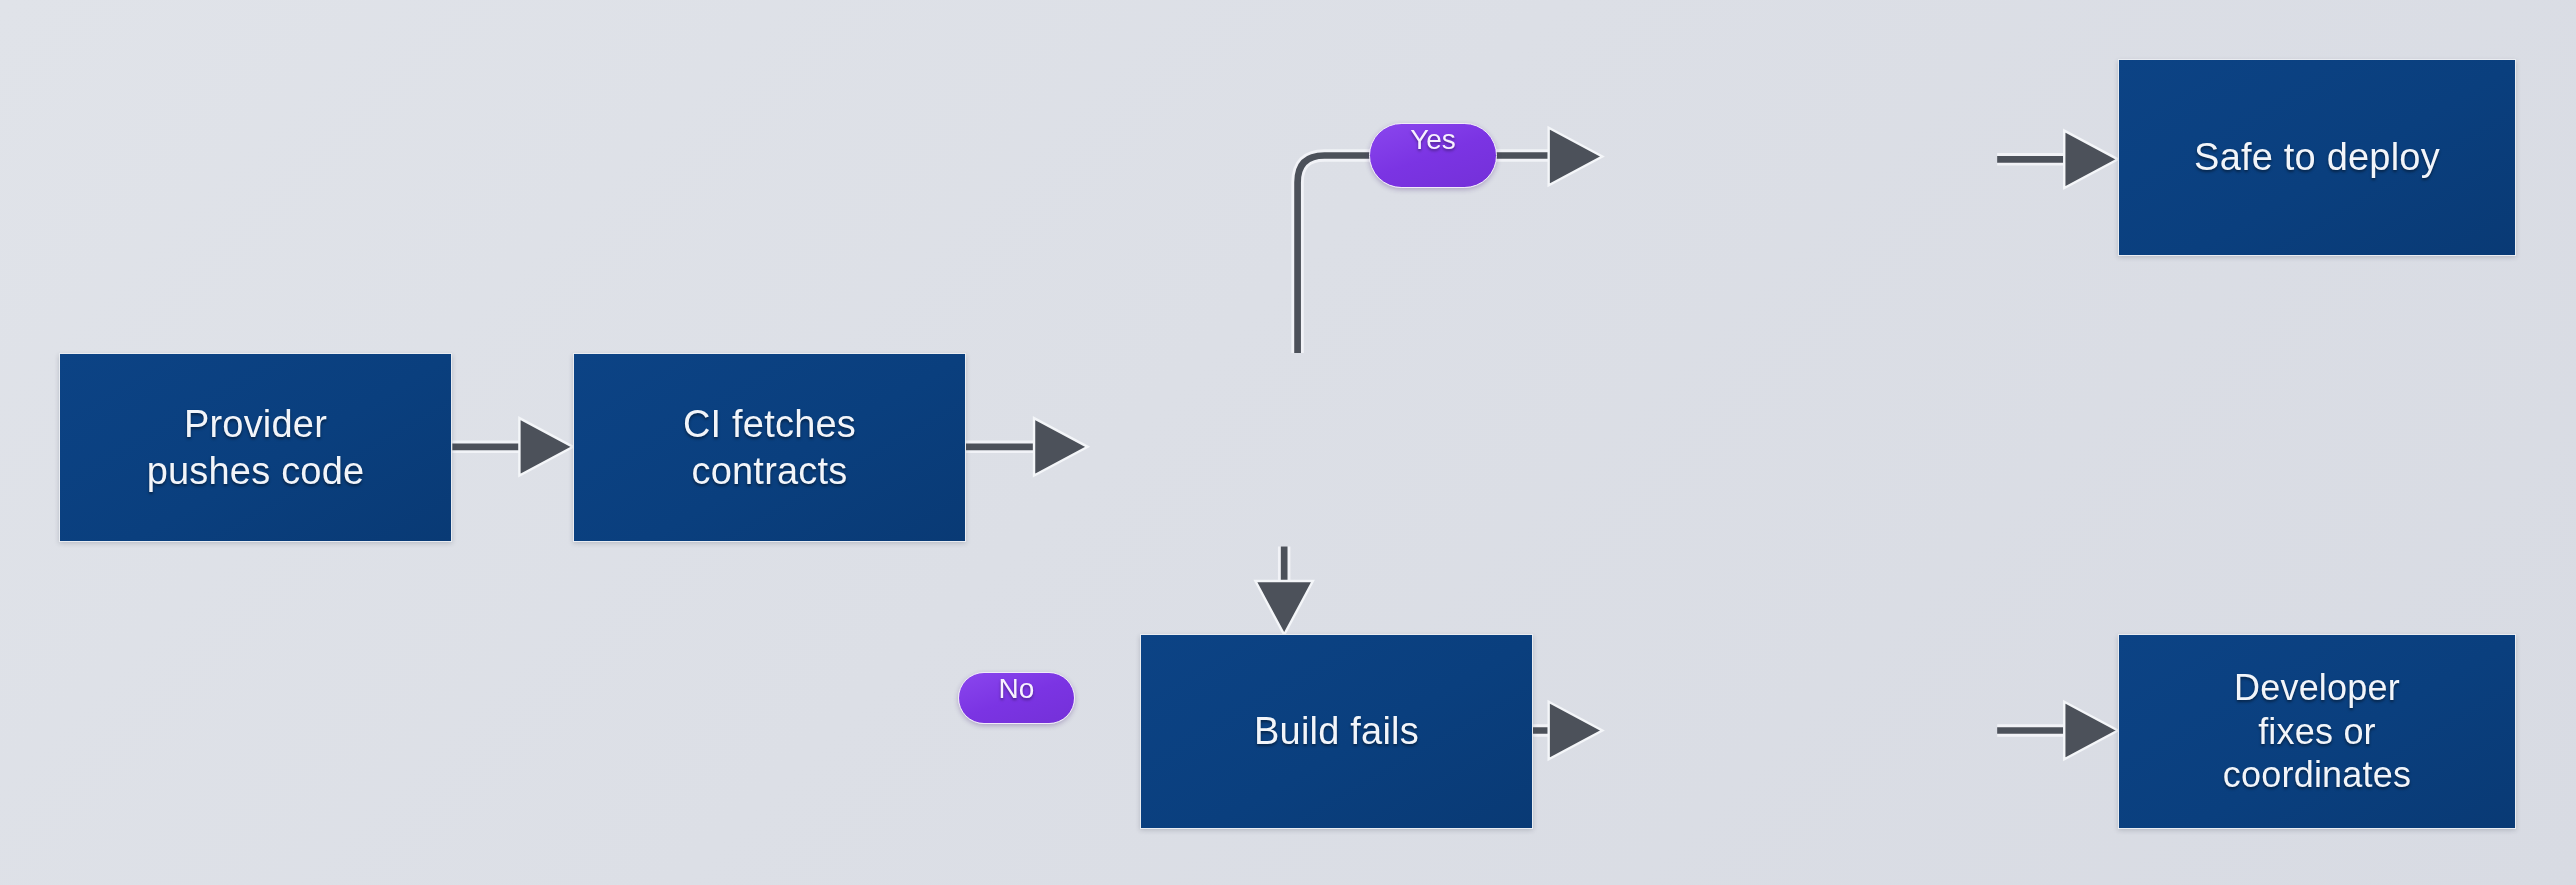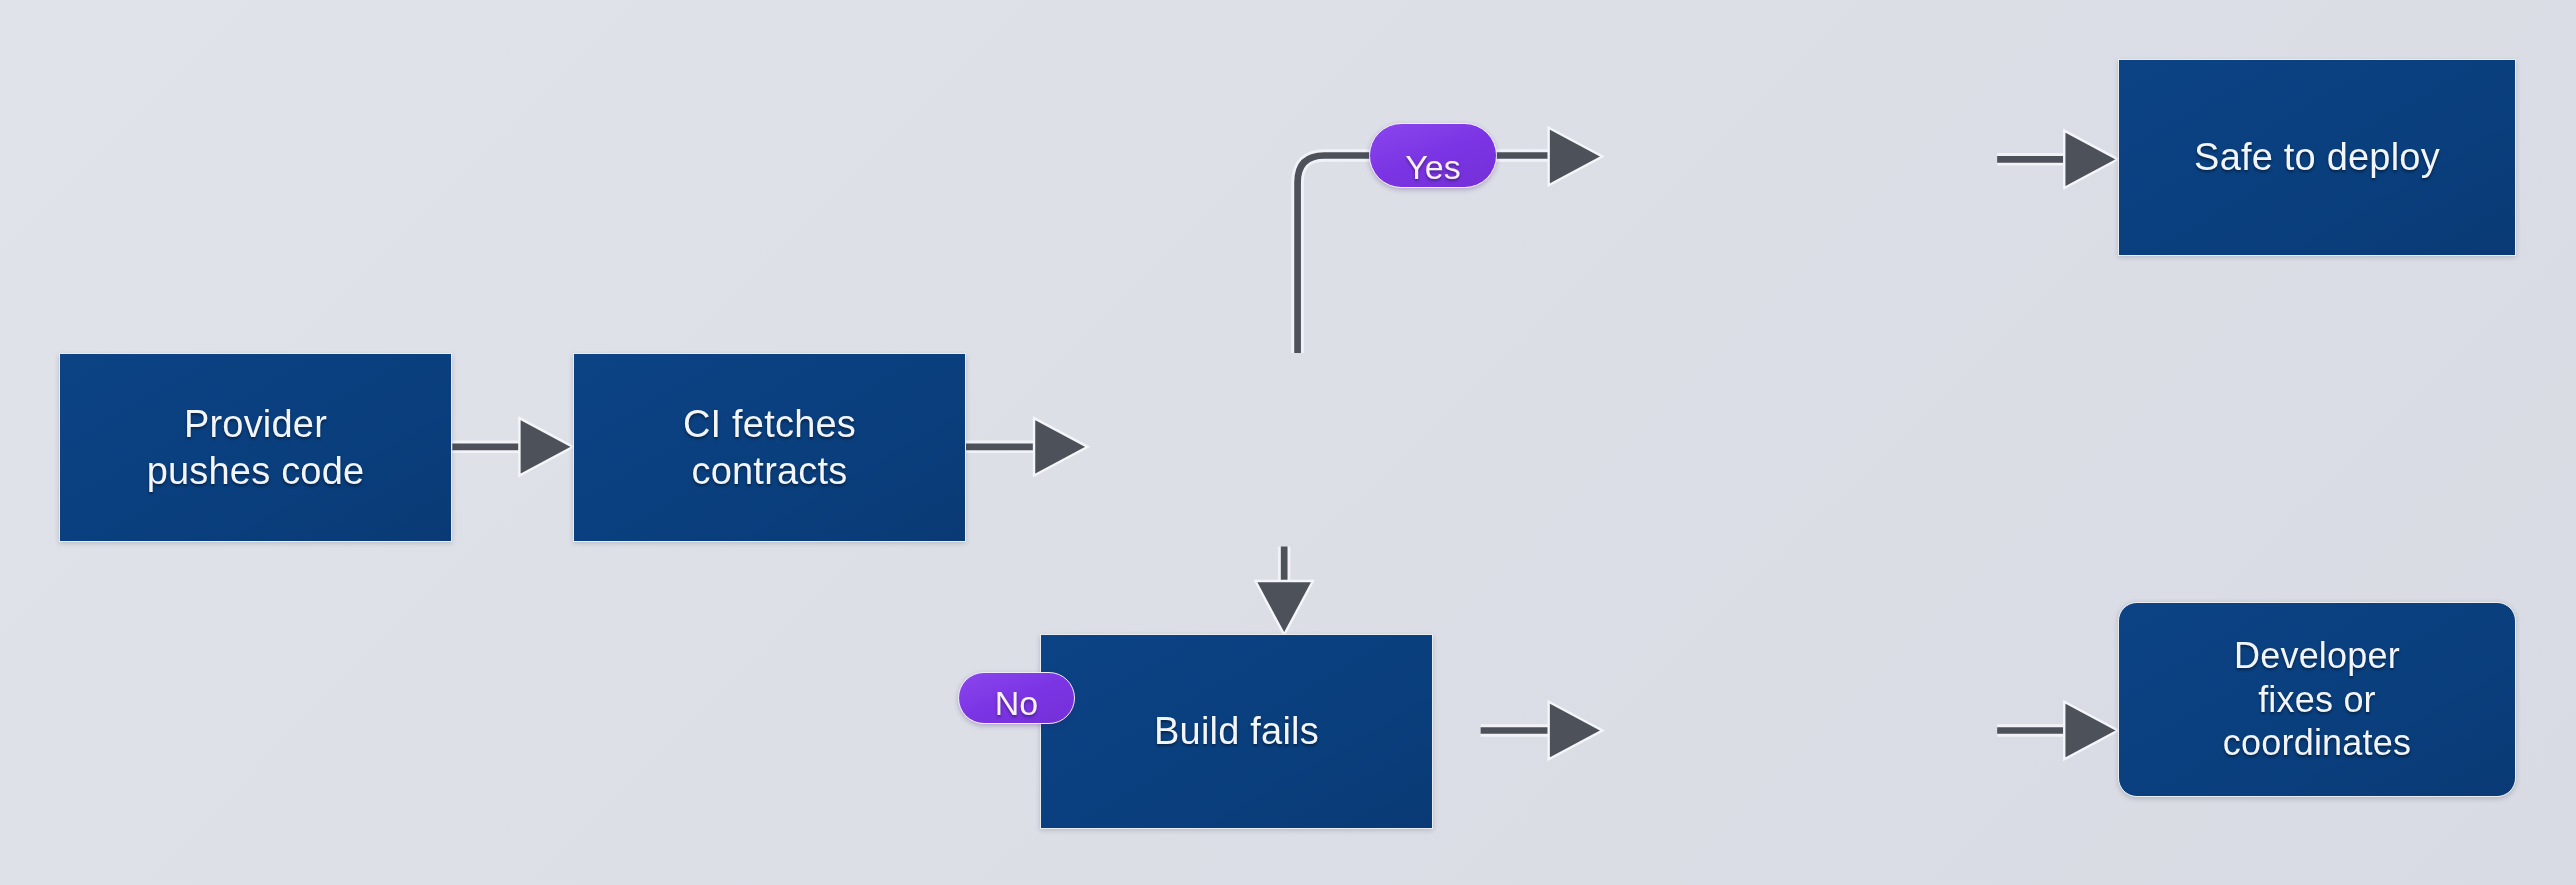--- a/index.html
+++ b/index.html
@@ -31,24 +31,24 @@
     text-shadow: 0 1.9px 2.9px rgba(0,0,0,0.45);
     box-shadow: 0 1.9px 4.8px rgba(40,50,70,0.22);
     white-space: pre-line;
   }
   .pill {
     position: absolute;
     background: linear-gradient(160deg, #8a46ee 0%, #7b34e3 50%, #7430d8 100%);
     border: 1.9px solid #f0eaf9;
     border-radius: 957px;
     display: flex;
-    align-items: flex-end;
+    align-items: flex-start;
     justify-content: center;
     color: #f7f1ff;
-    font-size: 34px;
+    font-size: 28px;
     box-sizing: border-box;
     text-shadow: 0 1.9px 2.9px rgba(0,0,0,0.38);
     box-shadow: 0 1.9px 5.8px rgba(60,30,110,0.28);
     z-index: 4;
   }
   svg.edges {
     position: absolute;
     left: 0;
     top: 0;
     width: 2576px;
@@ -132,26 +132,26 @@
     <span>CI fetches
 contracts</span>
   </div>
 
 
 
   <div class="node" style="left:2118px; top:59px; width:398px; height:197px; z-index:2;">
     <span>Safe to deploy</span>
   </div>
 
-  <div class="node" style="left:1040px; top:634px; width:393px; height:195px; z-index:2;">
+  <div class="node" style="left:1140px; top:634px; width:393px; height:195px; z-index:2;">
     <span>Build fails</span>
   </div>
 
 
-  <div class="node" style="left:2118px; top:602px; width:398px; height:195px; z-index:2; font-size:36px;border-radius:19px;">
+  <div class="node" style="left:2118px; top:634px; width:398px; height:195px; z-index:2; font-size:36px;">
     <span>Developer
 fixes or
 coordinates</span>
   </div>
 
   <div class="pill" style="left:1369px; top:123px; width:128px; height:65px;">
     <span>Yes</span>
   </div>
 
   <div class="pill" style="left:958px; top:672px; width:117px; height:52px;">

